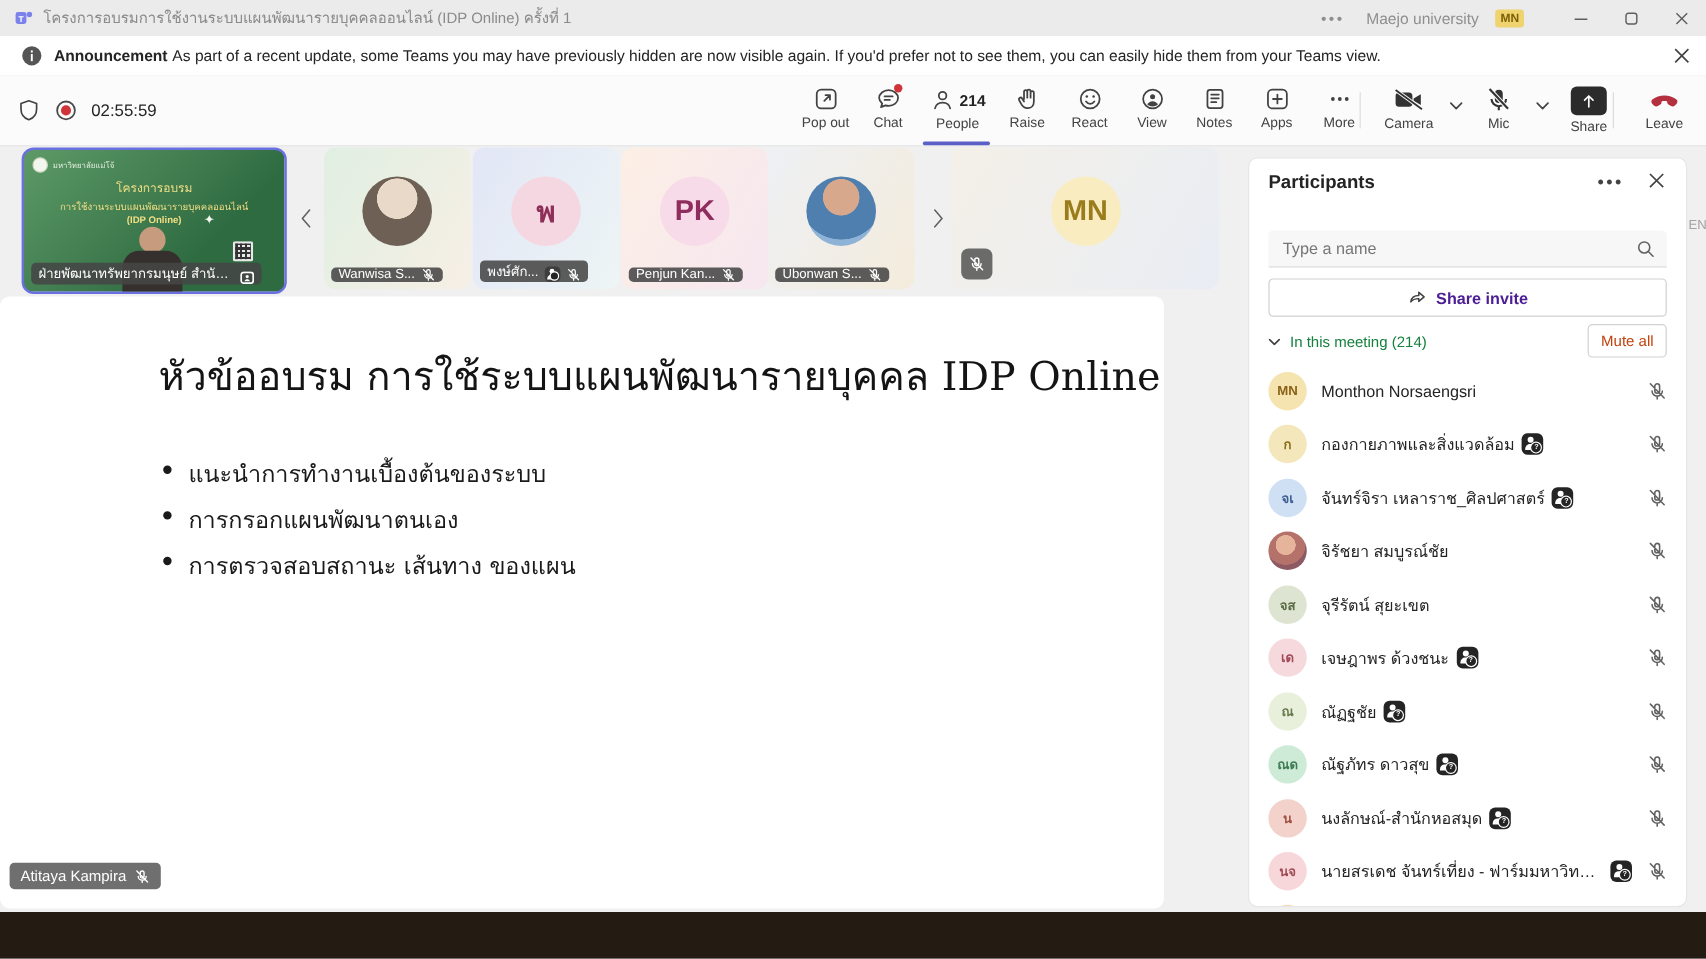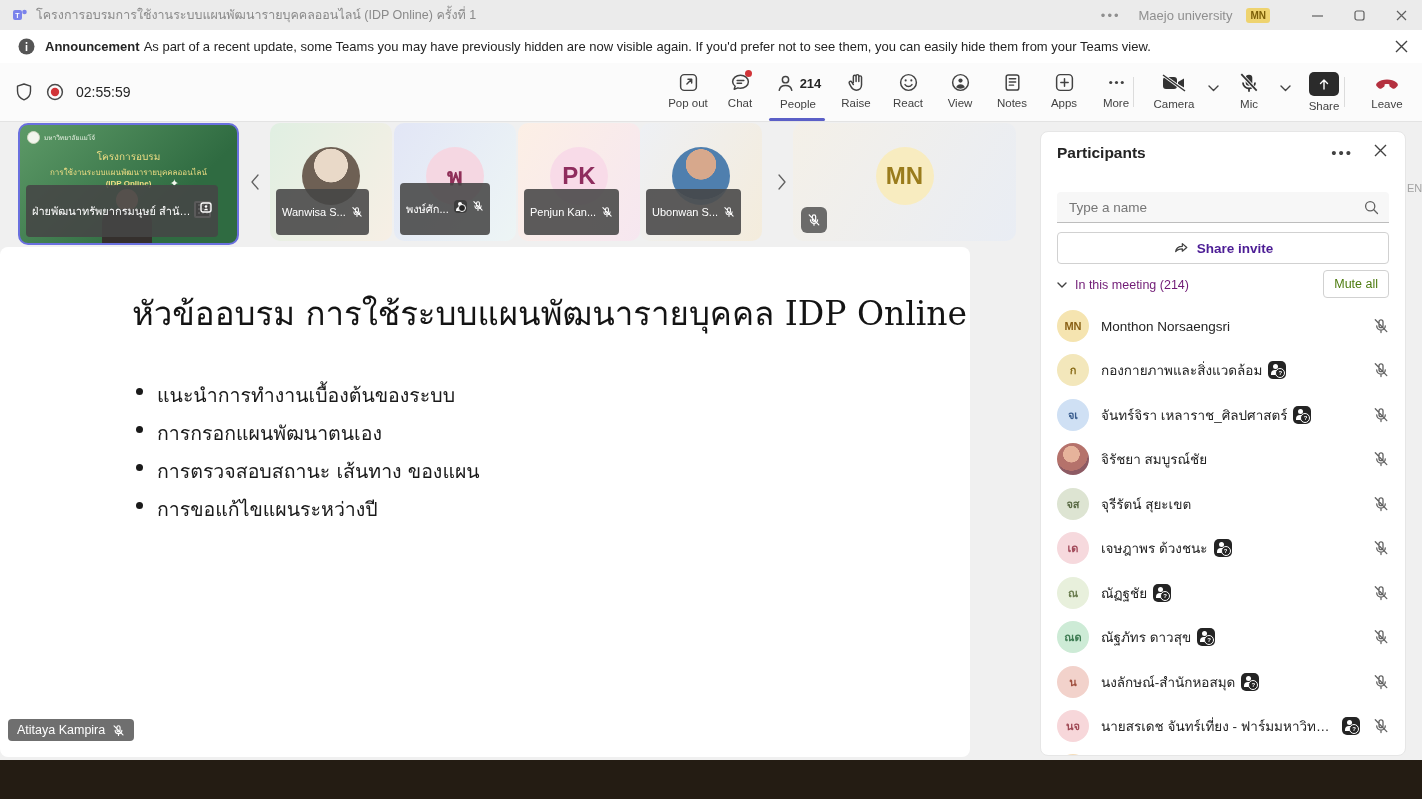--- a/index.html
+++ b/index.html
@@ -42,21 +42,21 @@
   .activebar{position:absolute;bottom:0;left:3px;width:46px;height:3px;border-radius:2px;background:#5b5fc7;}
   .vdiv{position:absolute;top:14px;width:1px;height:30px;background:#dcdcdc;}
   #devgroup{position:absolute;left:1146px;top:0;height:58px;display:flex;align-items:flex-start;}
   .chev{padding-top:22px;width:22px;display:flex;justify-content:center;}
   .sharebox{width:30px;height:24px;background:#2b2b2b;border-radius:5px;display:flex;align-items:center;justify-content:center;}
   #leavegrp{position:absolute;left:1358px;top:0;}
 
   
   .tile{top:123px;height:118px;border-radius:10px;position:absolute;overflow:hidden;}
   .tilelabel{position:absolute;left:6px;bottom:6px;background:rgba(70,70,70,.88);border-radius:4px;
-             color:#fff;font-size:11px;padding:17px 6px;display:flex;align-items:flex-start;gap:5px;max-width:104px;}
+             color:#fff;font-size:11px;padding:0 6px;display:flex;align-items:flex-end;gap:5px;max-width:104px;}
   .tilelabel .nm{white-space:nowrap;overflow:hidden;text-overflow:ellipsis;}
   .tav{width:58px;height:58px;border-radius:50%;position:absolute;left:50%;top:24px;transform:translateX(-50%);
        display:flex;align-items:center;justify-content:center;font-size:24px;font-weight:bold;}
   .fchev{top:168px;width:22px;height:28px;display:flex;align-items:center;justify-content:center;}
 
   
   #ptile{left:18px;width:217px;border:2.5px solid #6a70df;background:linear-gradient(135deg,#5d9a67,#2f6b41 70%);}
   #ptile .orgrow{position:absolute;left:7px;top:6px;display:flex;align-items:center;gap:4px;}
   #ptile .orgrow .logo{width:11px;height:11px;border-radius:50%;background:#f3f6ee;border:1px solid #cfd8c0;}
   #ptile .orgrow .t{font-size:6.5px;color:#e9f2e4;}
@@ -98,23 +98,23 @@
   #p-search{position:absolute;left:16px;top:60px;width:332px;height:31px;background:#f7f7f7;
             border-bottom:1px solid #bdbdbd;border-radius:4px 4px 0 0;box-sizing:border-box;display:flex;align-items:center;}
   #p-search input{border:0;background:transparent;outline:none;flex:1;font-size:13.5px;color:#242424;
                   padding:0 0 0 12px;font-family:"Liberation Sans",sans-serif;}
   #p-search input::placeholder{color:#767676;}
   #p-search .mag{margin-right:10px;}
   #p-invite{position:absolute;left:16px;top:100px;width:332px;height:32px;border:1px solid #d1d1d1;border-radius:4px;
             box-sizing:border-box;display:flex;align-items:center;justify-content:center;gap:8px;
             font-size:13.5px;font-weight:bold;color:#4c1d95;background:#fff;}
   #p-section{position:absolute;left:16px;top:146px;display:flex;align-items:center;gap:8px;
-             font-size:12.5px;color:#701a75;}
+             font-size:12.5px;color:#15803d;}
   #p-muteall{position:absolute;right:16px;top:138px;height:26px;padding:0 10px;border:1px solid #d1d1d1;
-             border-radius:4px;background:#fff;font-size:12.5px;color:#4d7c0f;display:flex;align-items:center;}
+             border-radius:4px;background:#fff;font-size:12.5px;color:#c2410c;display:flex;align-items:center;}
   .prow{position:absolute;left:0;width:366px;height:44px;display:flex;align-items:center;}
   .pav{width:32px;height:32px;border-radius:50%;margin-left:16px;flex:none;display:flex;align-items:center;
        justify-content:center;font-size:11px;font-weight:bold;}
   .pname{margin-left:12px;font-size:13.5px;color:#242424;white-space:nowrap;overflow:hidden;
          text-overflow:ellipsis;max-width:235px;}
   .pbadge{margin-left:6px;flex:none;}
   .pmic{position:absolute;right:18px;top:14px;}
   .ubadge{width:18px;height:18px;border-radius:5px;background:#242424;position:relative;}
   .ubadge .hd{position:absolute;left:5px;top:3px;width:5px;height:5px;border-radius:50%;background:#fff;}
   .ubadge .sh{position:absolute;left:3px;top:9px;width:9px;height:5px;border-radius:4px 4px 0 0;background:#fff;}
@@ -405,24 +405,20 @@
       <span>แนะนำการทำงานเบื้องต้นของระบบ</span>
     </div>
   <div class="bullet" style="top:171px">
       <span class="dot"></span>
       <span>การกรอกแผนพัฒนาตนเอง</span>
     </div>
   <div class="bullet" style="top:209px">
       <span class="dot"></span>
       <span>การตรวจสอบสถานะ เส้นทาง ของแผน</span>
     </div>
-  <div class="bullet" style="top:247px">
-      <span class="dot"></span>
-      <span>การขอแก้ไขแผนระหว่างปี</span>
-    </div>
   <div id="stagename">
     <span>Atitaya Kampira</span>
     <svg width="13" height="13" viewBox="0 0 16 16">
         <path d="M8 2.2a1.9 1.9 0 0 1 1.9 1.9v3.6a1.9 1.9 0 1 1-3.8 0V4.1A1.9 1.9 0 0 1 8 2.2z M3.9 7.7a4.1 4.1 0 0 0 8.2 0 M8 12v2 M2.5 2.2l11 11.3" class="stw" stroke-width="1.2"></path>
       </svg>
   </div>
 </div>
 
 <div id="panel" class="abs">
   <span id="p-title">Participants</span>

